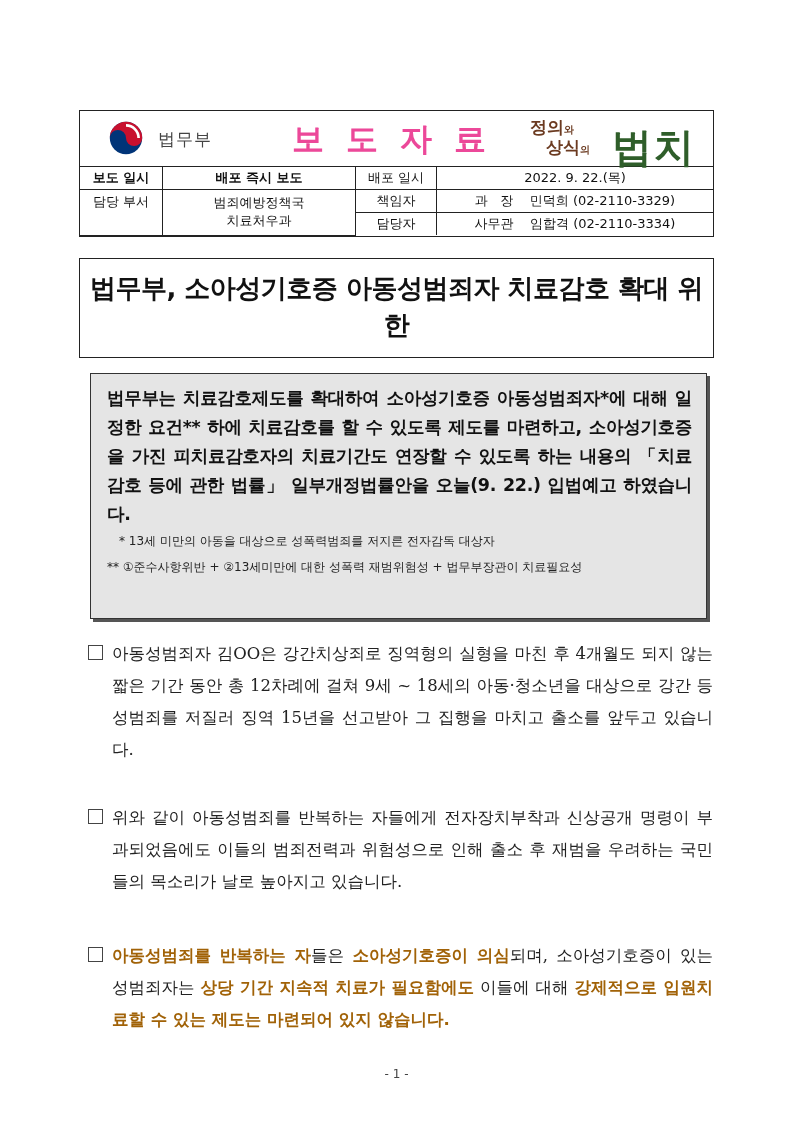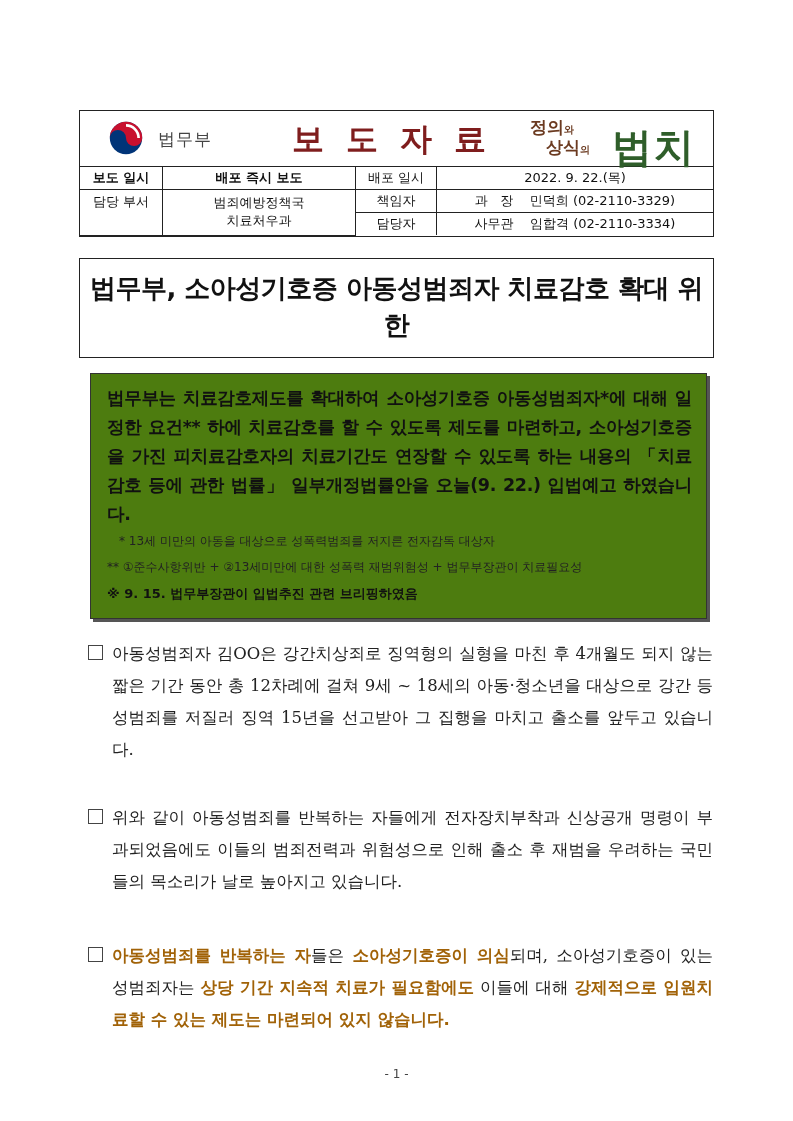--- a/index.html
+++ b/index.html
@@ -4,42 +4,42 @@
 <style>
   html, body { margin:0; padding:0; background:#ffffff; }
   body { width:793px; height:1121px; position:relative; overflow:hidden;
          font-family:"DejaVu Sans", "Liberation Sans", sans-serif; color:#111; }
 
   
   .hdr { position:absolute; left:79px; top:110px; width:635px; border:1.5px solid #222; box-sizing:border-box; }
   .hdr-top { height:55px; border-bottom:1.5px solid #222; position:relative; }
   .logo { position:absolute; left:28px; top:9px; width:36px; height:36px; }
   .ministry { position:absolute; left:78px; top:17px; font-size:17px; color:#444; letter-spacing:1px; }
-  .press-title { position:absolute; left:212px; top:7px; font-size:32px; font-weight:bold; color:#7f1d1d; letter-spacing:22px; }
+  .press-title { position:absolute; left:212px; top:7px; font-size:32px; font-weight:bold; color:#ec4899; letter-spacing:22px; }
   .slogan { position:absolute; left:450px; top:3px; width:180px; height:50px; }
   .slogan .s1 { position:absolute; left:0; top:2px; font-size:17px; color:#6b3a20; font-weight:bold; }
   .slogan .s1 small { font-size:10px; }
   .slogan .s2 { position:absolute; left:16px; top:22px; font-size:17px; color:#6b3a20; font-weight:bold; }
   .slogan .s2 small { font-size:10px; }
   .slogan .s3 { position:absolute; left:82px; top:6px; font-size:40px; color:#2f5e2a; font-weight:bold; letter-spacing:2px; }
 
   table.info { width:100%; border-collapse:collapse; font-size:13px; }
   table.info td { border:1px solid #222; text-align:center; padding:0; height:22px; }
   table.info tr:first-child td { border-top:none; }
   table.info td:first-child { border-left:none; }
   table.info td:last-child { border-right:none; }
   table.info tr:last-child td { border-bottom:none; }
   .b { font-weight:bold; }
 
   
   .title-box { position:absolute; left:79px; top:258px; width:635px; height:100px; border:1.5px solid #222; box-sizing:border-box;
                text-align:center; font-weight:bold; font-size:26px; line-height:37px; padding-top:11px; letter-spacing:-0.5px; }
 
   
-  .summary { position:absolute; left:90px; top:373px; width:617px; height:246px; background:#4d7c0f;
+  .summary { position:absolute; left:90px; top:373px; width:617px; height:246px; background:#e5e5e5;
              border:1.5px solid #333; box-sizing:border-box; box-shadow:3px 3px 0 #555; padding:10px 14px 0 16px; }
   .summary .lead { font-weight:bold; font-size:17.5px; line-height:29px; text-align:justify; letter-spacing:-0.3px; }
   .summary .note1 { font-size:12px; margin-top:4px; margin-left:12px; color:#222; }
   .summary .note2 { font-size:12px; margin-top:9px; color:#222; }
   .summary .note3 { font-size:13px; font-weight:bold; margin-top:9px; }
 
   
   .para { position:absolute; left:88px; width:625px; font-family:"DejaVu Serif", "Liberation Serif", serif;
           font-size:16.5px; line-height:32px; color:#222; }
   .para .box { display:inline-block; width:13px; height:13px; border:1px solid #444; margin-right:9px; vertical-align:-1px; }
@@ -93,21 +93,20 @@
 </div>
 
 <div class="title-box">
   <div>법무부, 소아성기호증 아동성범죄자 치료감호 확대 위한</div>
 </div>
 
 <div class="summary">
   <div class="lead">법무부는 치료감호제도를 확대하여 소아성기호증 아동성범죄자*에 대해 일정한 요건** 하에 치료감호를 할 수 있도록 제도를 마련하고, 소아성기호증을 가진 피치료감호자의 치료기간도 연장할 수 있도록 하는 내용의 「치료감호 등에 관한 법률」 일부개정법률안을 오늘(9. 22.) 입법예고 하였습니다.</div>
   <div class="note1">* 13세 미만의 아동을 대상으로 성폭력범죄를 저지른 전자감독 대상자</div>
   <div class="note2">** ①준수사항위반 + ②13세미만에 대한 성폭력 재범위험성 + 법무부장관이 치료필요성</div>
-  <div class="note3">※ 9. 15. 법무부장관이 입법추진 관련 브리핑하였음</div>
 </div>
 
 <div class="para" style="top:638px">
   <div class="ind" style="text-indent:-24px"><span class="box"></span><span>아동성범죄자 김OO은 강간치상죄로 징역형의 실형을 마친 후 4개월도 되지 않는 짧은 기간 동안 총 12차례에 걸쳐 9세 ~ 18세의 아동·청소년을 대상으로 강간 등 성범죄를 저질러 징역 15년을 선고받아 그 집행을 마치고 출소를 앞두고 있습니다.</span></div>
 </div>
 
 <div class="para" style="top:802px">
   <div class="ind" style="text-indent:-24px"><span class="box"></span><span>위와 같이 아동성범죄를 반복하는 자들에게 전자장치부착과 신상공개 명령이 부과되었음에도 이들의 범죄전력과 위험성으로 인해 출소 후 재범을 우려하는 국민들의 목소리가 날로 높아지고 있습니다.</span></div>
 </div>
 

